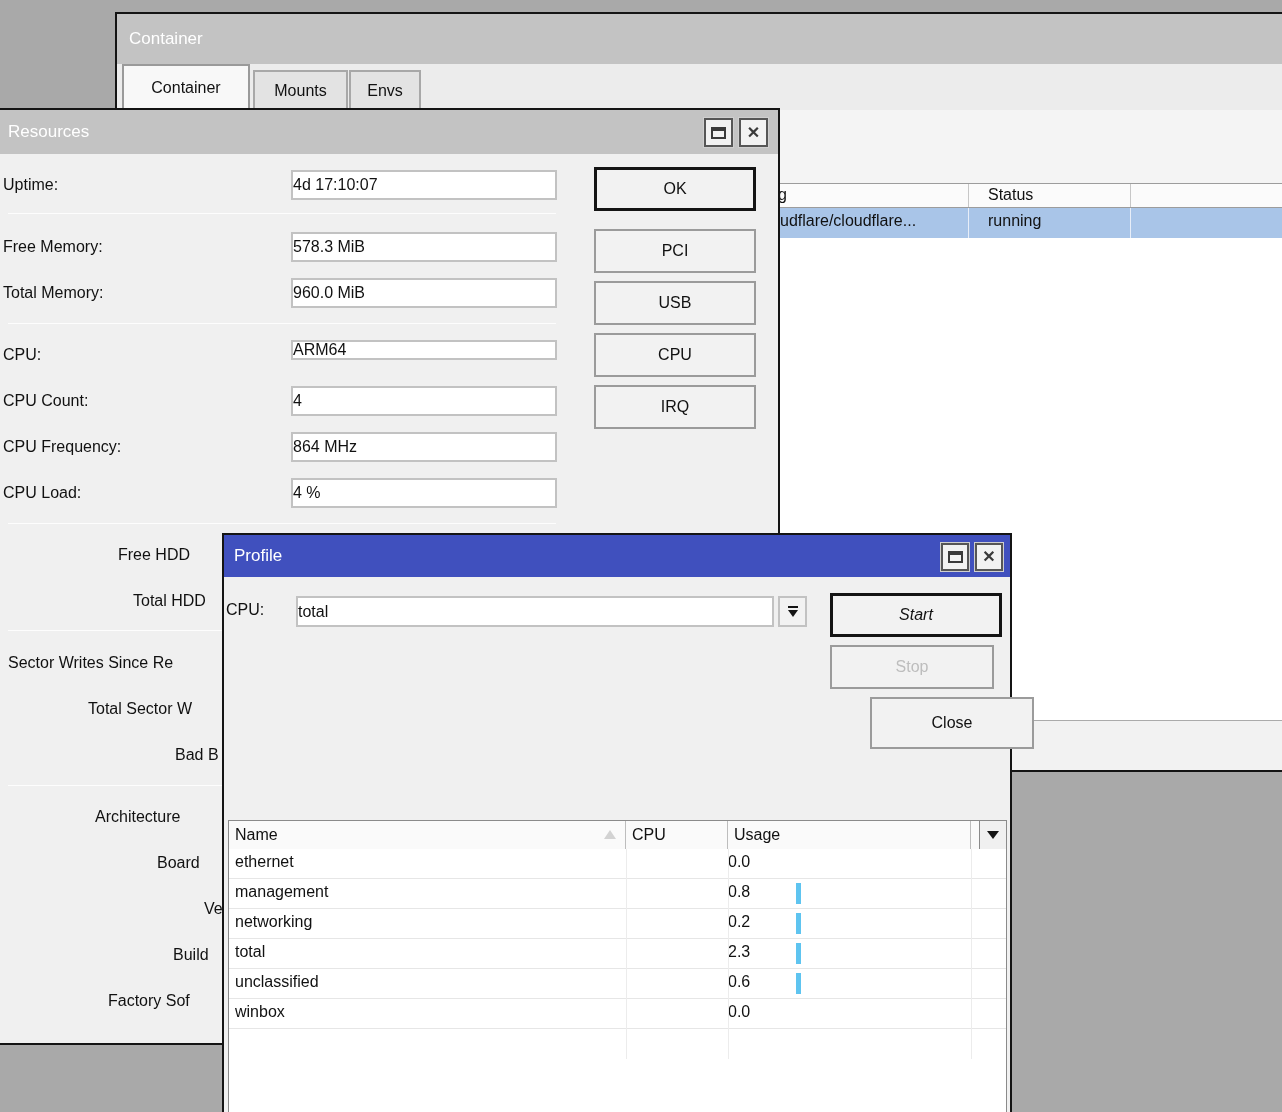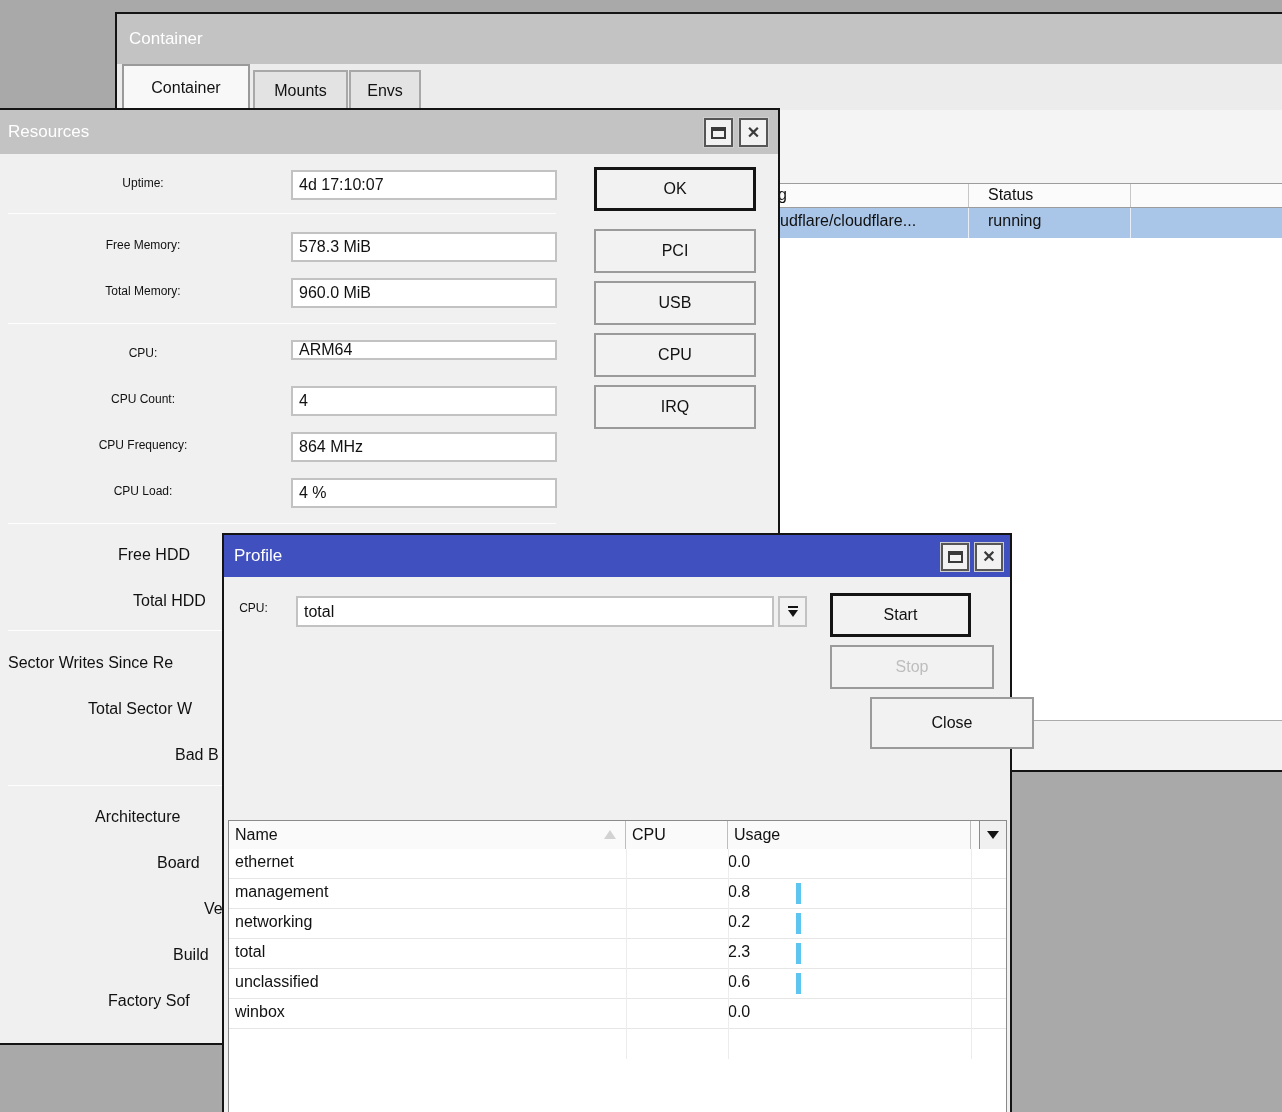--- a/index.html
+++ b/index.html
@@ -14,22 +14,22 @@
   .tb-inactive { background:#c3c3c3; }
   .tb-active  { background:#4050be; }
   .tbtn { position:absolute; width:29px; height:29px; background:#f2f2f2;
     border:2px solid #565656; box-shadow:0 0 0 1px #cfcfcf;
     display:flex; align-items:center; justify-content:center; cursor:default; }
   .icon-max { width:15px; height:12px; border:2px solid #3a3a3a; border-top-width:4px; }
   .icon-close { font-size:16px; font-weight:bold; color:#3a3a3a; line-height:1; }
 
   
   .ro-input { position:absolute; background:#fff; border:2px solid #c2c2c2;
-    display:flex; align-items:center; padding:0 6px; font-size:16px; }
-  .flabel { position:absolute; font-size:12px; text-align:center; white-space:nowrap; }
+    display:flex; align-items:center; padding:0 0; font-size:16px; }
+  .flabel { position:absolute; font-size:16px; text-align:left; white-space:nowrap; }
   .plabel { position:absolute; font-size:16px; white-space:nowrap; }
   .sep { position:absolute; height:1px; background:#c9c9c9; border-bottom:1px solid #fdfdfd; }
   .btn { position:absolute; background:#f2f2f2; border:2px solid #9b9b9b;
     display:flex; align-items:center; justify-content:center; font-size:16px; }
   .btn-default { border:3px solid #141414; }
   .btn-disabled { color:#bdbdbd; }
 
   
   .tab { position:absolute; display:flex; align-items:center; justify-content:center;
     font-size:16px; border:2px solid #a8a8a8; border-bottom:none; background:#e3e3e3; }
@@ -154,21 +154,21 @@
     <div class="tbtn" style="left:751px; top:8px; width:28px; height:28px;">
       <span class="icon-close">✕</span>
     </div>
 
     <div class="flabel" style="left:2px; top:66px; width:55px;">CPU:</div>
     <div class="ro-input" style="left:72px; top:61px; width:478px; height:31px;">total</div>
     <div class="btn" style="left:554px; top:61px; width:29px; height:31px; border-width:2px; border-color:#c2c2c2;">
       <span class="dd-icon"></span>
     </div>
 
-    <div class="btn btn-default" style="left:606px; top:58px; width:141px; height:44px;">Start</div>
+    <div class="btn btn-default" style="left:606px; top:58px; width:172px; height:44px;font-style:italic;">Start</div>
     <div class="btn btn-disabled" style="left:606px; top:110px; width:164px; height:44px;">Stop</div>
     <div class="btn" style="left:606px; top:162px; width:164px; height:52px;margin-left:40px;">Close</div>
 
     <div style="position:absolute; left:4px; top:285px; width:779px; height:331px; background:#fff;
                 border:1px solid #8a8a8a;">
 
       <div style="position:absolute; left:0; top:0; right:0; height:28px; background:#fafafa;
                   border-bottom:1px solid #8a8a8a;">
         <div class="p-hcell" style="left:0; width:397px;">
           <span>Name</span>

